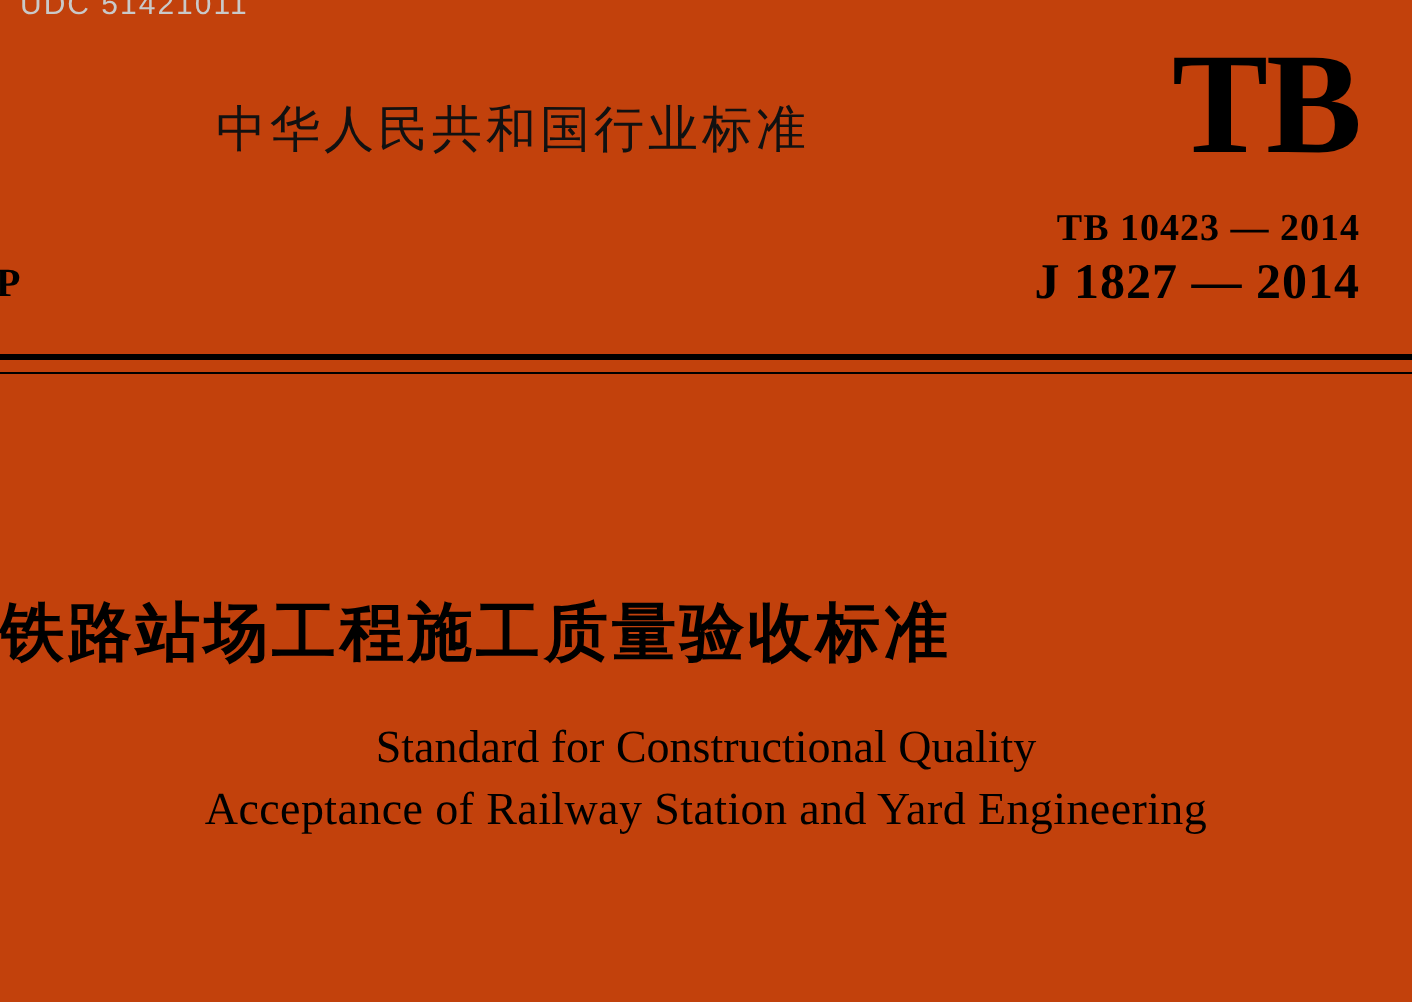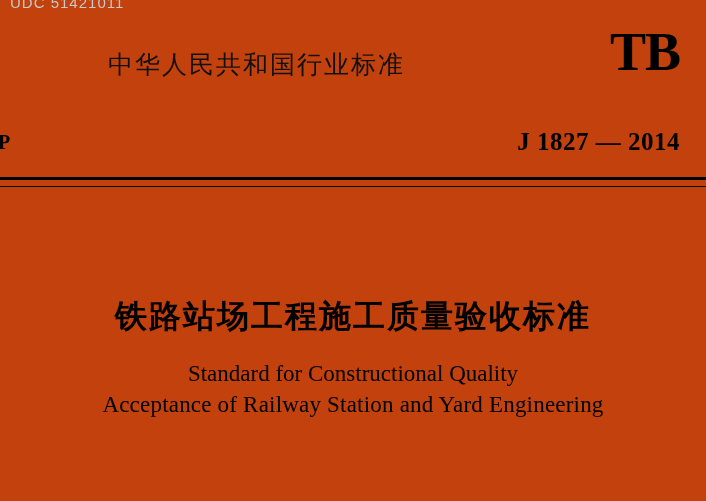--- a/index.html
+++ b/index.html
@@ -51,21 +51,21 @@
     font-weight: normal;
     letter-spacing: 2px;
     color: #111;
     white-space: nowrap;
   }
   .tb-logo {
     position: absolute;
     top: -4px;
     right: 26px;
     font-family: "Liberation Serif", serif;
-    font-size: 54px;
+    font-size: 72px;
     font-weight: bold;
     line-height: 76px;
     letter-spacing: -1px;
     color: #000;
   }
   .code-line-1 {
     position: absolute;
     top: 86px;
     right: 26px;
     font-family: "Liberation Serif", serif;
@@ -110,21 +110,20 @@
   }
   .rule-a { top: 177px; }
   .rule-b { top: 186px; }
 
   
   .title-cn {
     position: absolute;
     top: 295px;
     left: 0;
     width: 706px;
-    text-align: center;
     font-family: "DejaVu Sans", sans-serif;
     font-size: 32px;
     font-weight: bold;
     letter-spacing: 2px;
     color: #000;
   }
   .title-en {
     position: absolute;
     top: 358px;
     left: 0;
@@ -140,20 +139,21 @@
 </head>
 <body>
 
 <div class="page">
 
   <div class="top-code">UDC 51421011</div>
 
   <div class="header">
     <div class="cn-standard-title">中华人民共和国行业标准</div>
     <div class="tb-logo">TB</div>
+    <div class="code-line-1">TB 10423 — 2014</div>
     <div class="code-line-2">J 1827 — 2014</div>
     <div class="p-mark">P</div>
   </div>
 
   <div class="rule-thick rule-a"></div>
   <div class="rule-thin rule-b"></div>
 
   <div class="title-cn">铁路站场工程施工质量验收标准</div>
 
   <div class="title-en">

